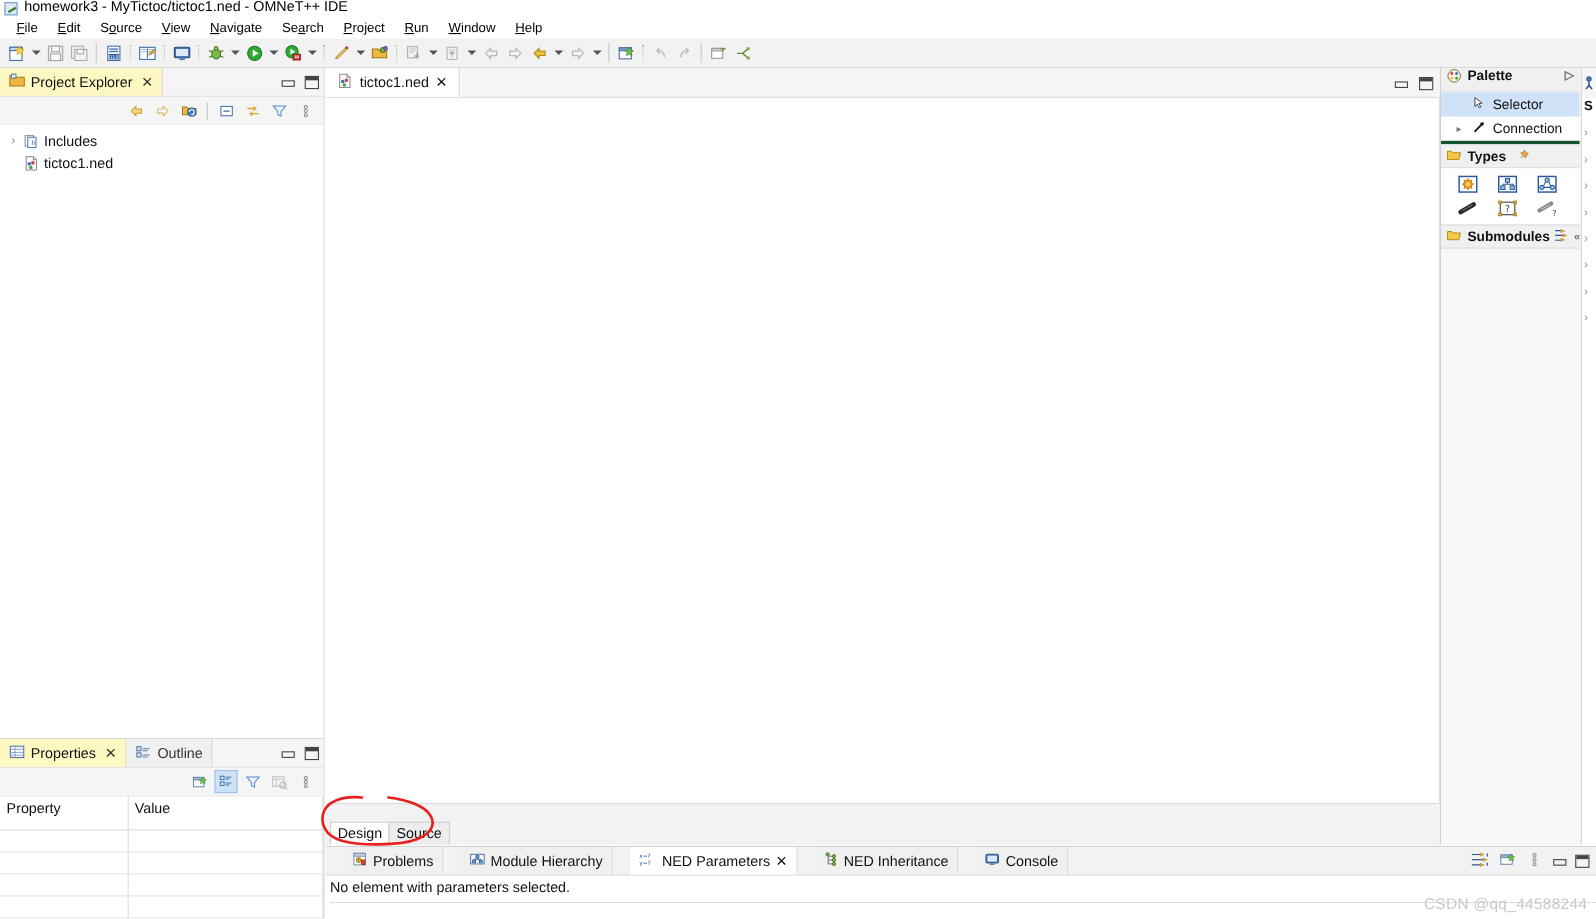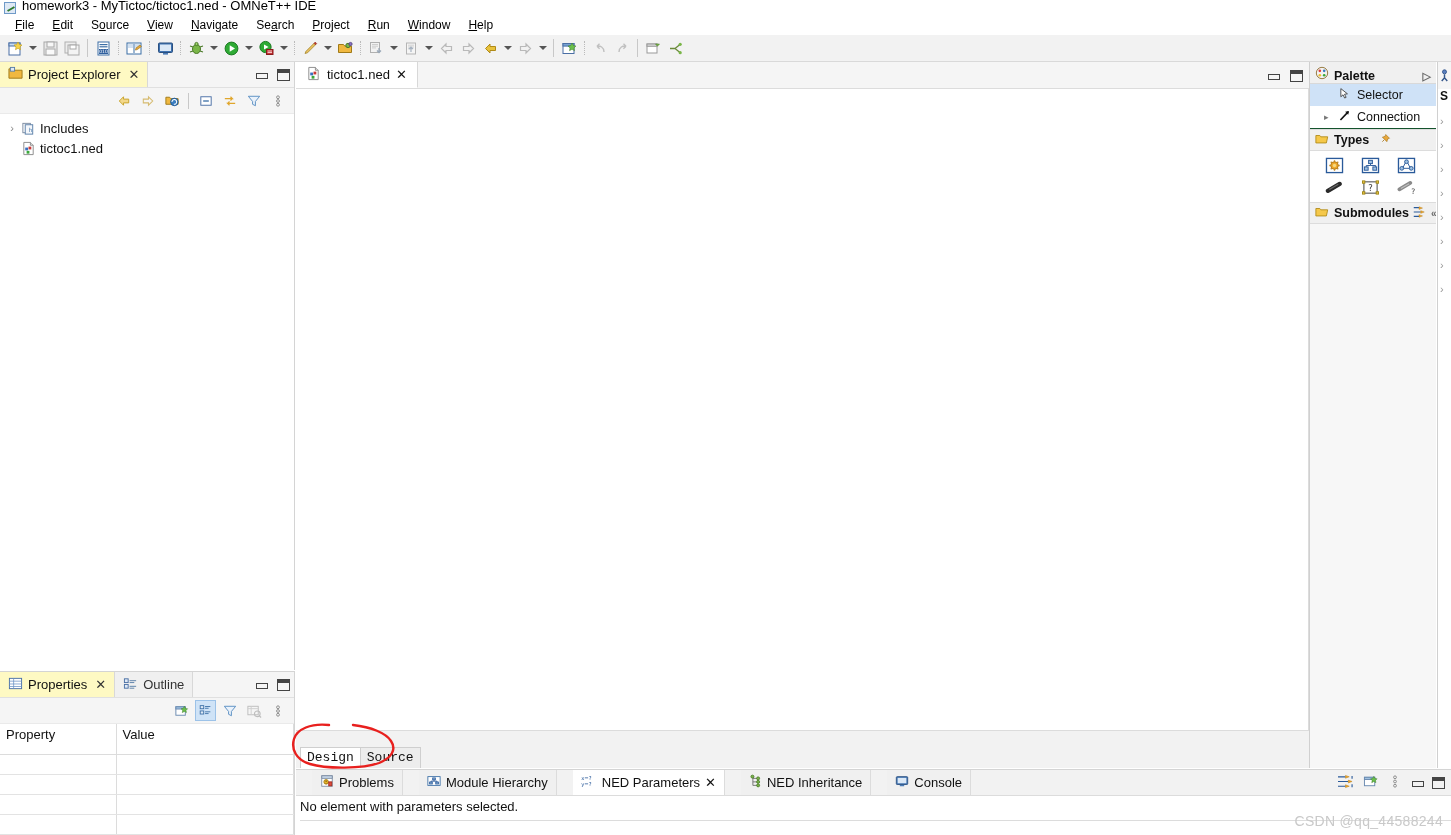--- a/index.html
+++ b/index.html
@@ -137,36 +137,36 @@
     background: #ffffff; border-right:1px solid #dcdcdc;
   }
   .design-tabs {
     position: absolute; left: 0; bottom: 0; width: 100%; height: 38px;
     background: #f2f2f2; display: flex; align-items: flex-end; padding-left: 4px;
     border-top: 1px solid #dcdcdc;
   }
   .dtab {
     font-size: 13px; padding: 2px 6px 3px 6px; background:#fff;
     border: 1px solid #cfcfcf; border-bottom: none; margin-right: -1px;
-    position: relative; bottom: 0px; cursor: default; font-family: Liberation Mono, monospace;
+    position: relative; bottom: 0px; cursor: default;
   }
   .dtab.inactive { background:#ededed; }
 
   
   .palette {
     position: absolute; left: 1309px; top: 62px; width: 127px; height: 706px;
     background: #f7f7f7; border-left: 1px solid #d0d0d0;
   }
   .pal-header {
-    height: 22px; display:flex; align-items:flex-end; gap:5px; padding: 0 5px;
+    height: 22px; display:flex; align-items:flex-start; gap:5px; padding: 0 5px;
     background: #f0f0f0; border-bottom: 1px solid #d9d9d9; font-size: 12.5px; font-weight: bold;
   }
   .pal-header .spacer { flex: 1; }
   .pal-section {
-    background: #ffffff; border-bottom: 1px solid #14532d;
+    background: #ffffff; border-bottom: 3px solid #14532d;
   }
   .pal-entry {
     display:flex; align-items:center; gap:6px; padding: 2px 6px 2px 14px;
     font-size: 12.5px; height: 22px;
   }
   .pal-entry.selected { background: #cfe2f7; }
   .pal-arrow {
     width: 8px; color: #777; font-size: 9px; flex:0 0 auto;
   }
   .pal-group-title {

